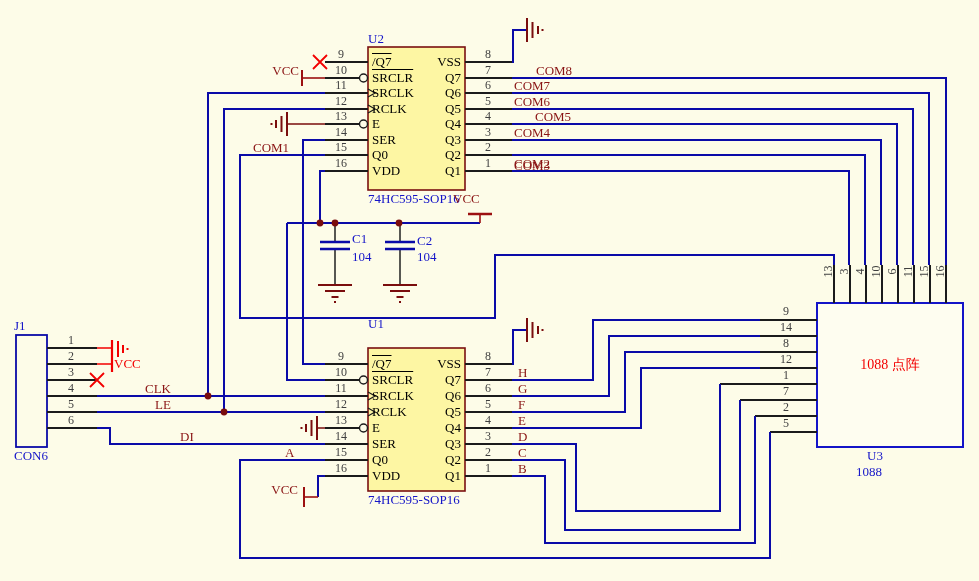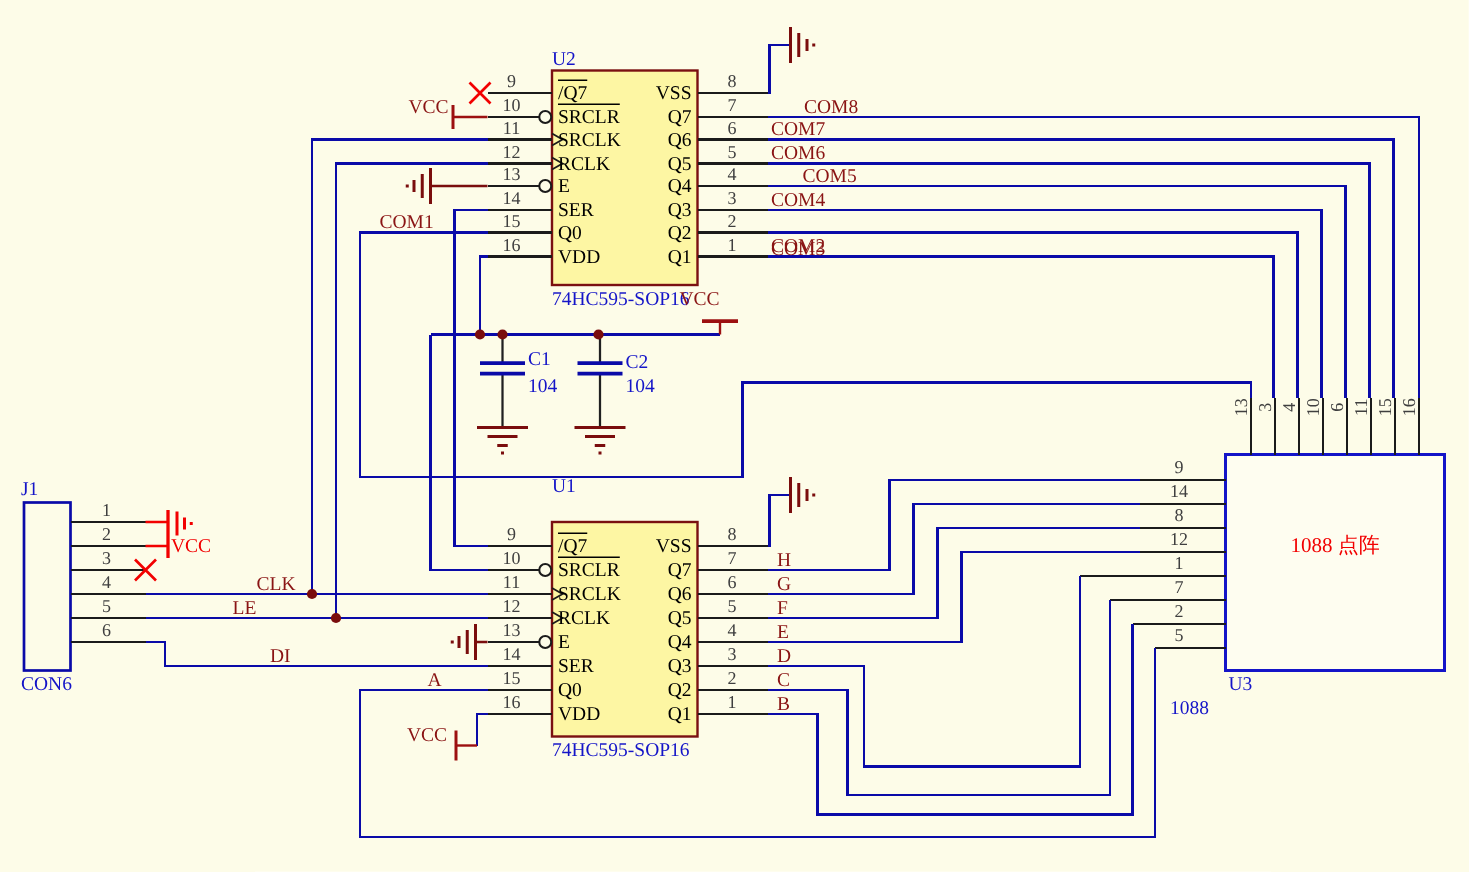--- a/index.html
+++ b/index.html
@@ -240,33 +240,33 @@
 <span class="t net" style="left:518px;top:382px">G</span>
 <span class="t net" style="left:518px;top:398px">F</span>
 <span class="t net" style="left:518px;top:414px">E</span>
 <span class="t net" style="left:518px;top:430px">D</span>
 <span class="t net" style="left:518px;top:446px">C</span>
 <span class="t net" style="left:518px;top:462px">B</span>
 
 <span class="t blue" style="left:14px;top:319px">J1</span>
 <span class="t blue" style="left:14px;top:449px">CON6</span>
 <span class="t red" style="left:114px;top:357px">VCC</span>
-<span class="t net" style="left:171px;top:382px">CLK</span>
+<span class="t net" style="left:145px;top:382px">CLK</span>
 <span class="t net" style="left:155px;top:398px">LE</span>
 <span class="t net" style="left:180px;top:430px">DI</span>
 
 <span class="t num" style="left:56px;top:334px;width:30px">1</span>
 <span class="t num" style="left:56px;top:350px;width:30px">2</span>
 <span class="t num" style="left:56px;top:366px;width:30px">3</span>
 <span class="t num" style="left:56px;top:382px;width:30px">4</span>
 <span class="t num" style="left:56px;top:398px;width:30px">5</span>
 <span class="t num" style="left:56px;top:414px;width:30px">6</span>
 
-<span class="t blue" style="left:819px;top:449px">U3</span>
-<span class="t blue" style="left:780px;top:465px">1088</span>
+<span class="t blue" style="left:867px;top:449px">U3</span>
+<span class="t blue" style="left:856px;top:465px">1088</span>
 <span class="t red big ctr" style="left:817px;top:358px;width:146px">1088 点阵</span>
 
 <span class="t num" style="left:768px;top:305px;width:36px">9</span>
 <span class="t num" style="left:768px;top:321px;width:36px">14</span>
 <span class="t num" style="left:768px;top:337px;width:36px">8</span>
 <span class="t num" style="left:768px;top:353px;width:36px">12</span>
 <span class="t num" style="left:768px;top:369px;width:36px">1</span>
 <span class="t num" style="left:768px;top:385px;width:36px">7</span>
 <span class="t num" style="left:768px;top:401px;width:36px">2</span>
 <span class="t num" style="left:768px;top:417px;width:36px">5</span>

